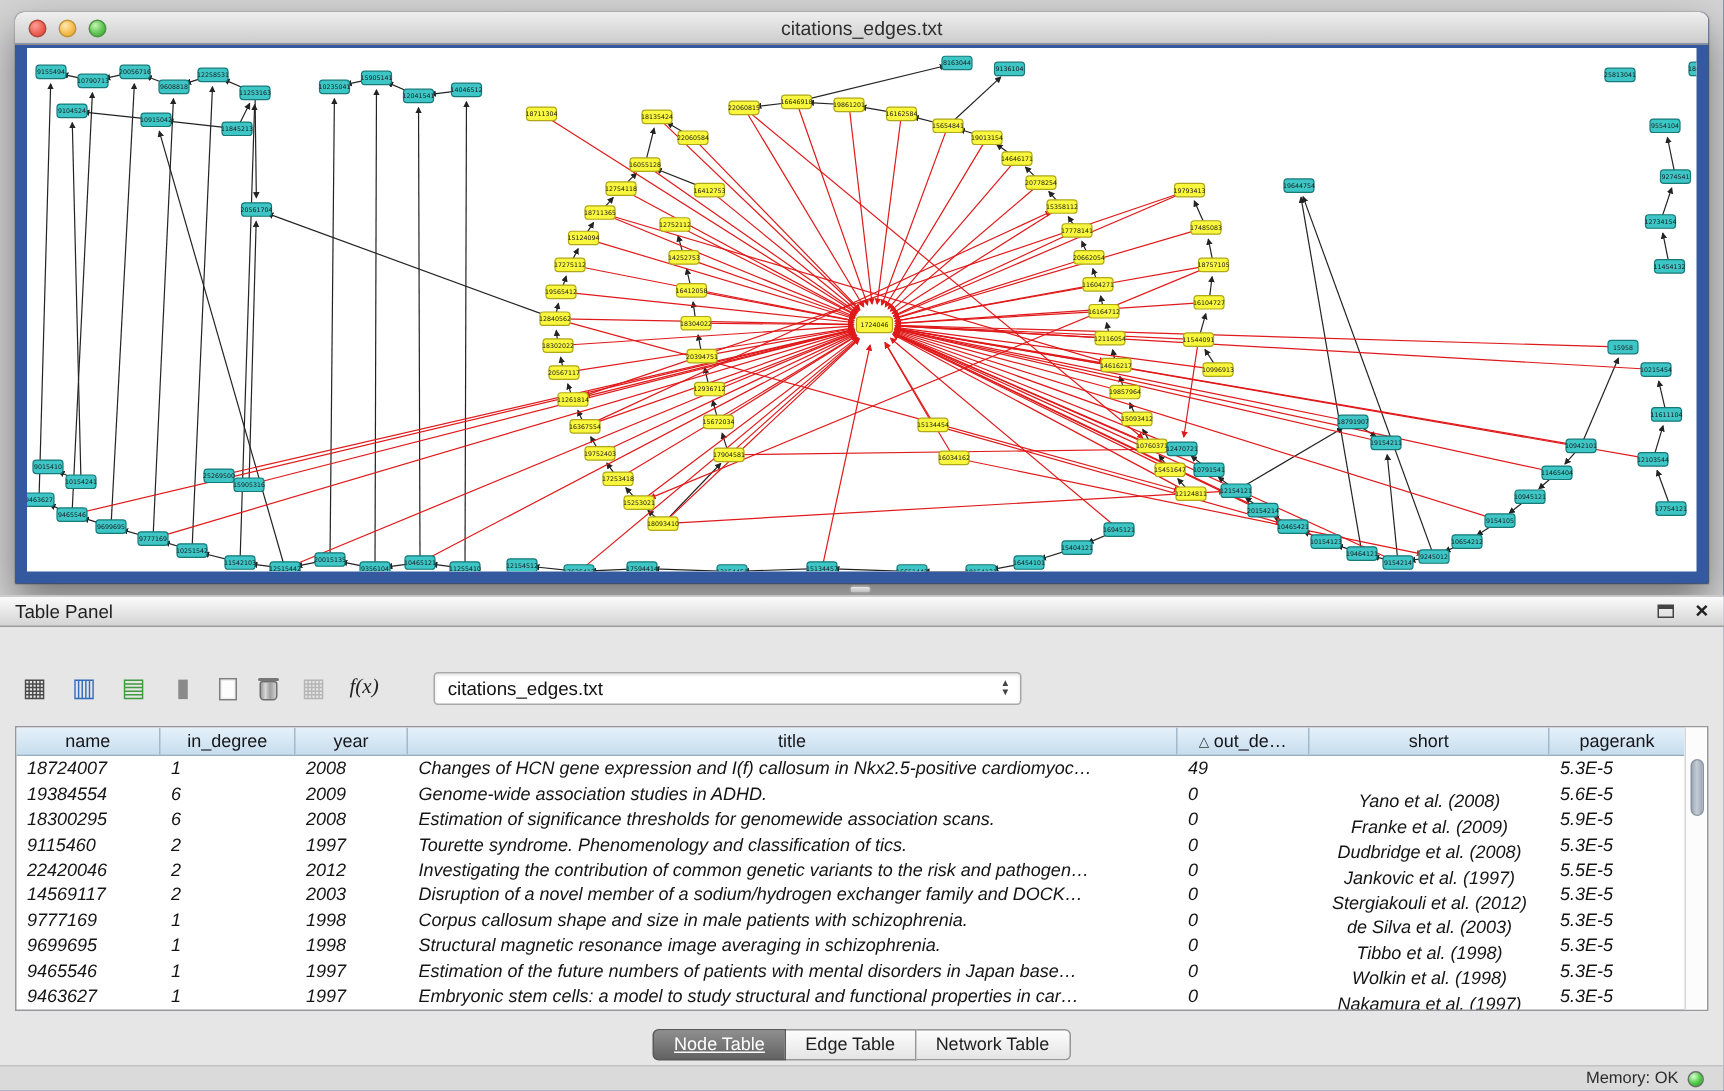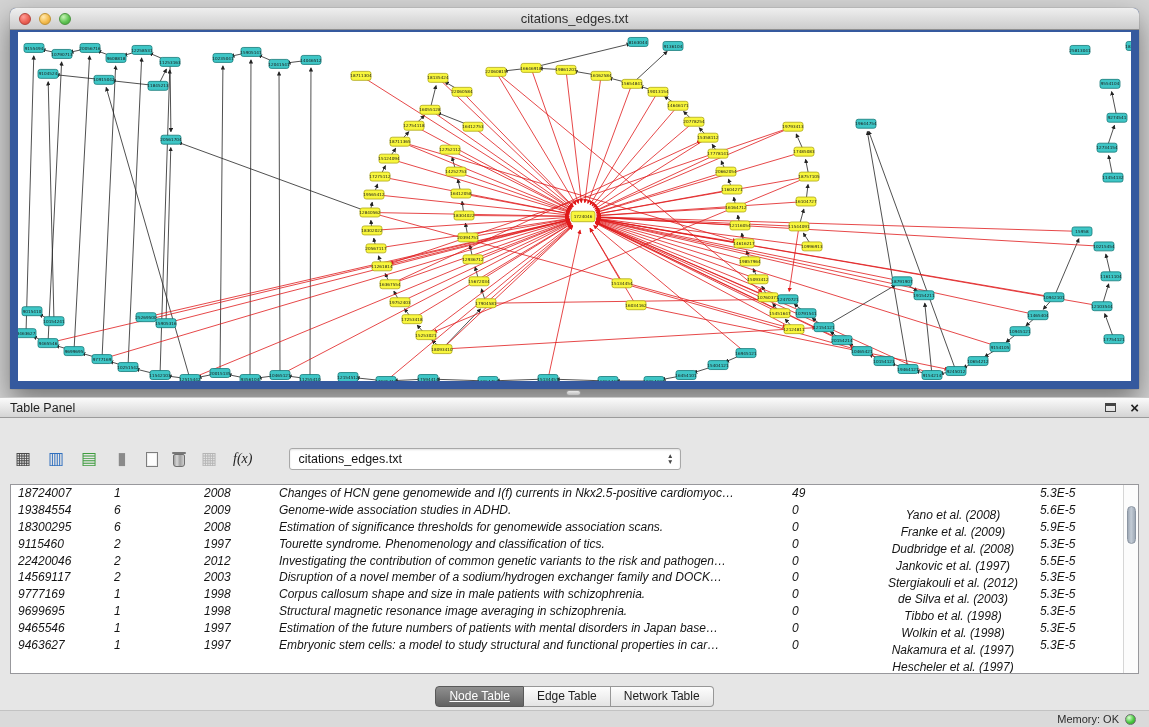--- a/index.html
+++ b/index.html
@@ -851,26 +851,50 @@
             <span>citations_edges.txt</span>
             <span class="combo-stepper">
               <span>▲</span>
               <span>▼</span>
             </span>
           </div>
         </div>
 
       <div class="table-wrap">
         <div class="table-inner">
+          <div class="thead" id="thead">
+              <div class="th c0">
+                <span>name</span>
+              </div>
+              <div class="th c1">
+                <span>in_degree</span>
+              </div>
+              <div class="th c2">
+                <span>year</span>
+              </div>
+              <div class="th c3">
+                <span>title</span>
+              </div>
+              <div class="th c4">
+                <span class="sort">△</span>
+                <span>out_de…</span>
+              </div>
+              <div class="th c5">
+                <span>short</span>
+              </div>
+              <div class="th c6">
+                <span>pagerank</span>
+              </div>
+            </div>
           <div class="tbody" id="tbody">
               <div class="tr">
                 <div class="td c0">18724007</div>
                 <div class="td c1">1</div>
                 <div class="td c2">2008</div>
-                <div class="td c3">Changes of HCN gene genomewide and I(f) currents in Nkx2.5-positive cardiomyoc…</div>
+                <div class="td c3">Changes of HCN gene expression and I(f) callosum in Nkx2.5-positive cardiomyoc…</div>
                 <div class="td c4">49</div>
                 <div class="td c5">Yano et al. (2008)</div>
                 <div class="td c6">5.3E-5</div>
               </div>
               <div class="tr">
                 <div class="td c0">19384554</div>
                 <div class="td c1">6</div>
                 <div class="td c2">2009</div>
                 <div class="td c3">Genome-wide association studies in ADHD.</div>
                 <div class="td c4">0</div>

